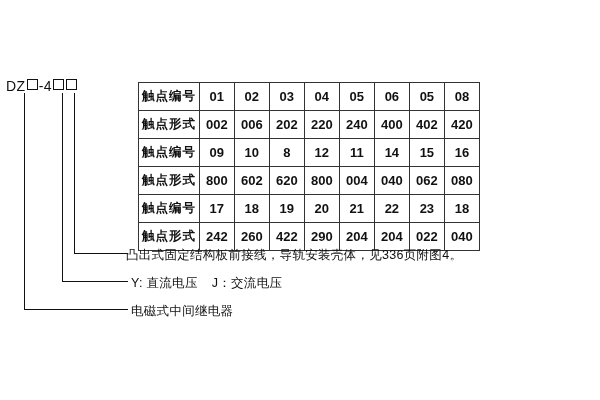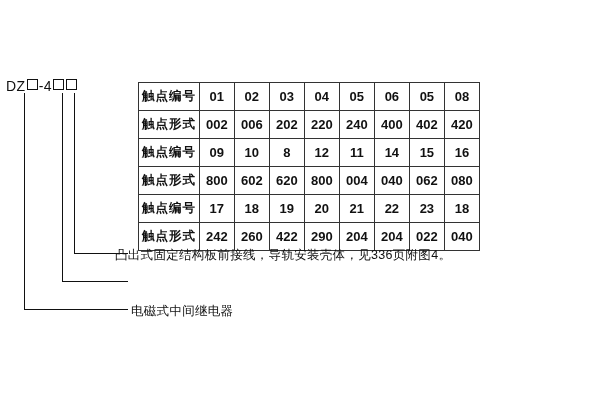--- a/index.html
+++ b/index.html
@@ -80,21 +80,21 @@
   }
 
   
   .note {
     position: absolute;
     font-size: 12.5px;
     color: #111;
     white-space: nowrap;
     letter-spacing: 0.3px;
   }
-  .note-1 { left: 115px; top: 247px; }
+  .note-1 { left: 126px; top: 247px; }
   .note-2 { left: 131px; top: 275px; }
   .note-3 { left: 131px; top: 303px; }
   .note-2 .gap { display: inline-block; width: 14px; }
 </style>
 </head>
 <body>
 
 <div id="root">
 
   <div class="model-code">
@@ -181,15 +181,16 @@
           <td class="val">204</td>
           <td class="val">204</td>
           <td class="val">022</td>
           <td class="val">040</td>
         </tr>
       </tbody>
     </table>
   </div>
 
   <div class="note note-1">凸出式固定结构板前接线，导轨安装壳体，见336页附图4。</div>
+  <div class="note note-2"><span>Y: 直流电压</span><span class="gap"></span><span>J：交流电压</span></div>
   <div class="note note-3">电磁式中间继电器</div>
 
 </div>
 
 </body></html>

